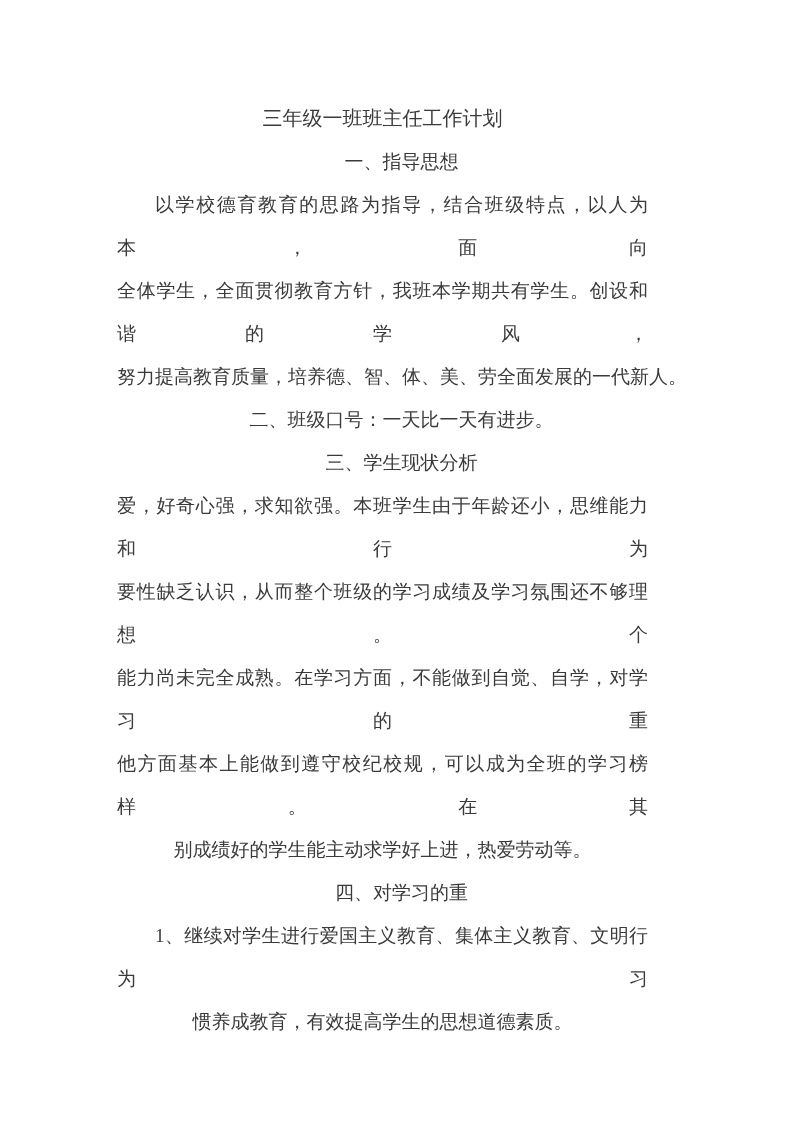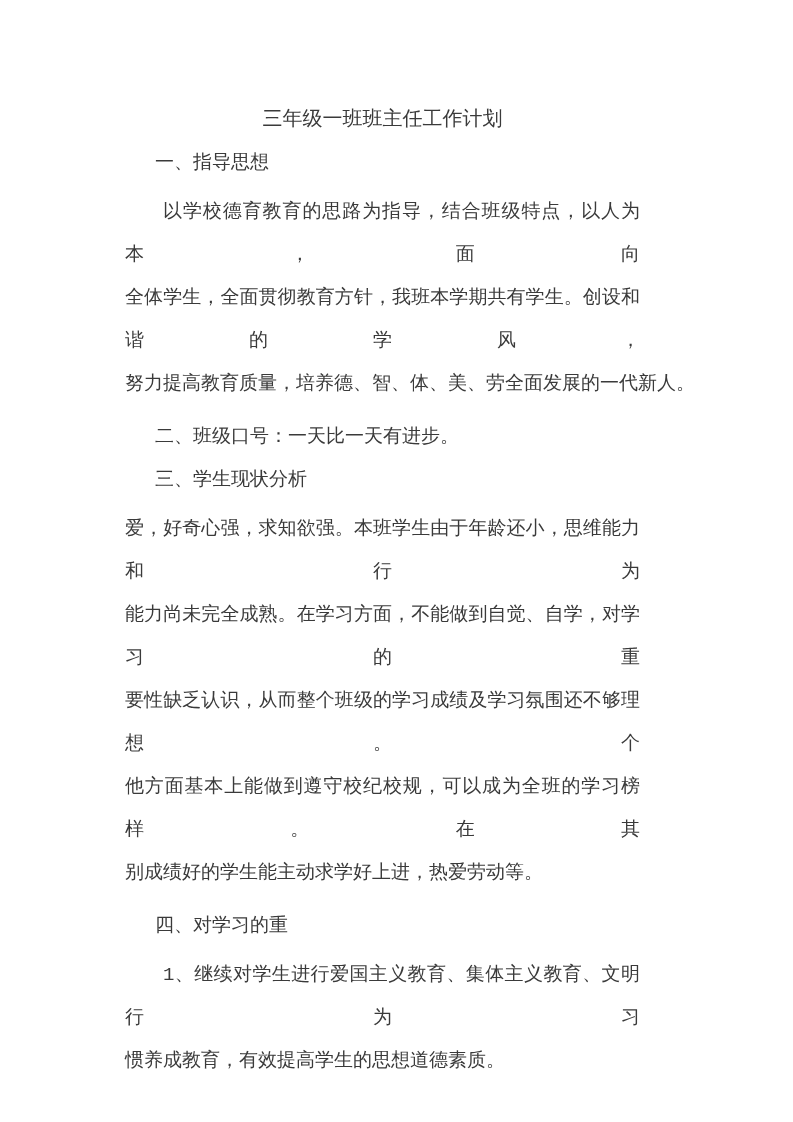--- a/index.html
+++ b/index.html
@@ -21,50 +21,51 @@
   .doc-title {
     font-size: 20px;
     line-height: 43px;
     text-align: center;
     white-space: nowrap;
   }
   .line {
     font-size: 19px;
     line-height: 43px;
     white-space: nowrap;
+    text-align: center;
   }
   .line.indent {
     text-indent: 2em;
   }
   .line.fill {
     white-space: normal;
     text-align: justify;
     text-align-last: justify;
     text-justify: inter-character;
   }
-  .paragraph { margin: 8px; font-family: Liberation Mono, monospace; }
+  .paragraph { margin: 0; }
 </style>
 </head>
 <body>
 
 <div class="page">
   <div class="doc-title">三年级一班班主任工作计划</div>
   <div>
       <div class="line indent">一、指导思想</div>
       <div class="paragraph">
         <div class="line indent fill">以学校德育教育的思路为指导，结合班级特点，以人为本，面向</div>
         <div class="line fill">全体学生，全面贯彻教育方针，我班本学期共有学生。创设和谐的学风，</div>
         <div class="line">努力提高教育质量，培养德、智、体、美、劳全面发展的一代新人。</div>
       </div>
       <div class="line indent">二、班级口号：一天比一天有进步。</div>
       <div class="line indent">三、学生现状分析</div>
       <div class="paragraph">
         <div class="line fill">爱，好奇心强，求知欲强。本班学生由于年龄还小，思维能力和行为</div>
+        <div class="line fill">要性缺乏认识，从而整个班级的学习成绩及学习氛围还不够理想。个</div>
         <div class="line fill">能力尚未完全成熟。在学习方面，不能做到自觉、自学，对学习的重</div>
-        <div class="line fill">要性缺乏认识，从而整个班级的学习成绩及学习氛围还不够理想。个</div>
         <div class="line fill">他方面基本上能做到遵守校纪校规，可以成为全班的学习榜样。在其</div>
         <div class="line">别成绩好的学生能主动求学好上进，热爱劳动等。</div>
       </div>
       <div class="line indent">四、对学习的重</div>
       <div class="paragraph">
         <div class="line indent fill">1、继续对学生进行爱国主义教育、集体主义教育、文明行为习</div>
         <div class="line">惯养成教育，有效提高学生的思想道德素质。</div>
       </div>
     </div>
 </div>

